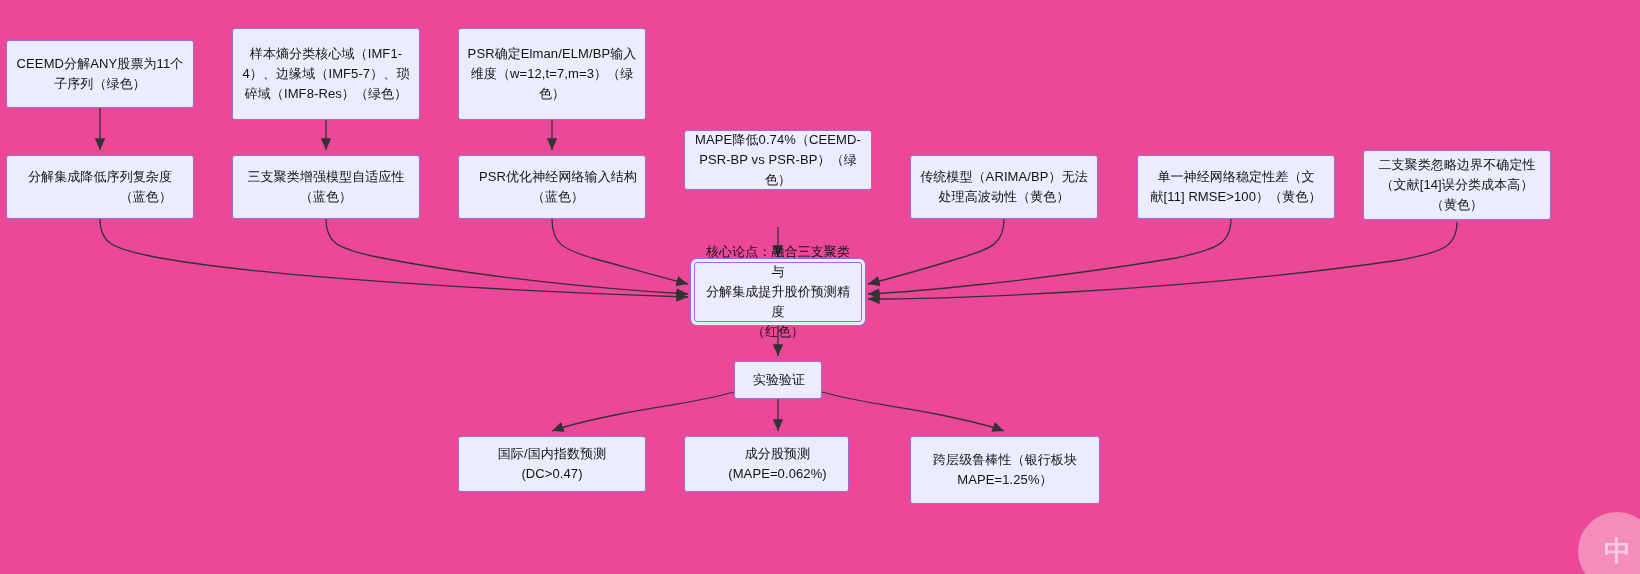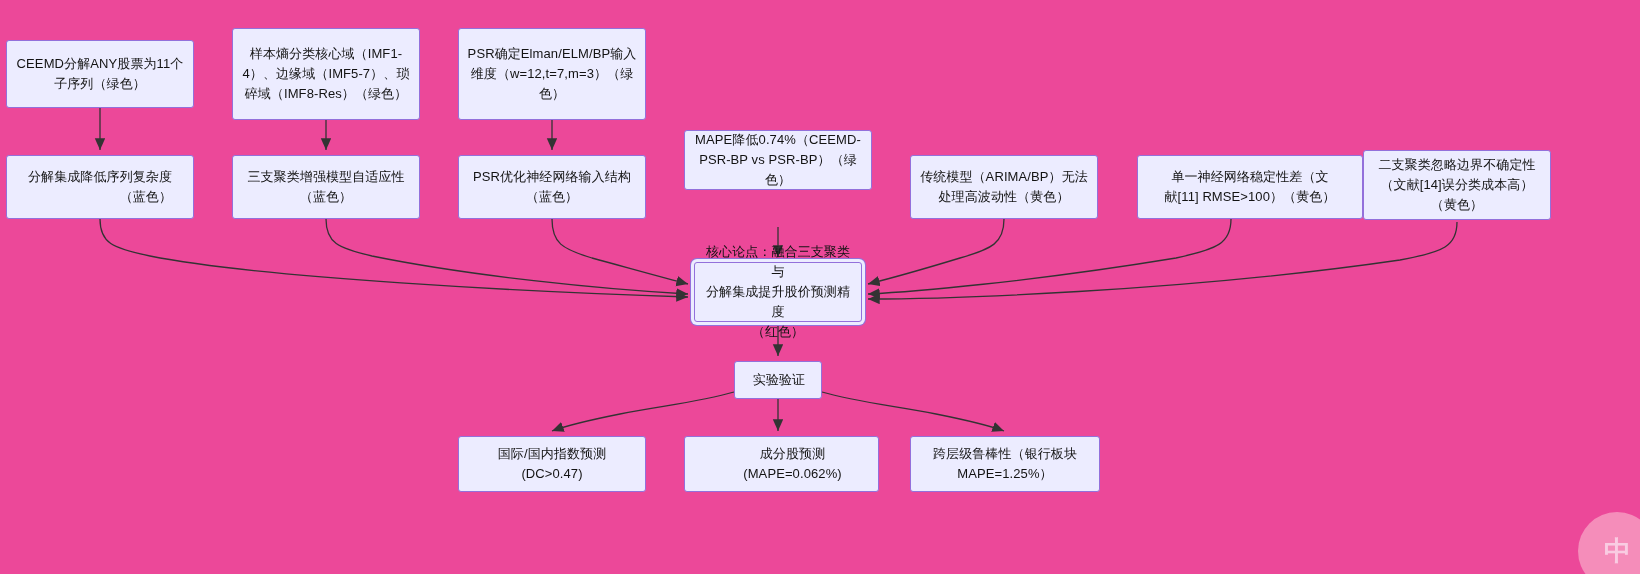--- a/index.html
+++ b/index.html
@@ -121,37 +121,37 @@
   <div class="node" style="left:6px;top:155px;width:188px;height:64px;text-align:right;">
     <span class="txt">分解集成降低序列复杂度
 （蓝色）</span>
   </div>
 
   <div class="node" style="left:232px;top:155px;width:188px;height:64px;align-items:center;">
     <span class="txt">三支聚类增强模型自适应性
 （蓝色）</span>
   </div>
 
-  <div class="node" style="left:458px;top:155px;width:188px;height:64px;">
+  <div class="node" style="left:458px;top:155px;width:188px;height:64px;justify-content:flex-end;">
     <span class="txt">PSR优化神经网络输入结构
 （蓝色）</span>
   </div>
 
   <div class="node" style="left:684px;top:130px;width:188px;height:60px;align-items:center;">
     <span class="txt">MAPE降低0.74%（CEEMD-
 PSR-BP vs PSR-BP）（绿
 色）</span>
   </div>
 
   <div class="node" style="left:910px;top:155px;width:188px;height:64px;">
     <span class="txt">传统模型（ARIMA/BP）无法
 处理高波动性（黄色）</span>
   </div>
 
-  <div class="node" style="left:1137px;top:155px;width:226px;height:64px;">
+  <div class="node" style="left:1137px;top:155px;width:198px;height:64px;">
     <span class="txt">单一神经网络稳定性差（文
 献[11] RMSE&gt;100）（黄色）</span>
   </div>
 
   <div class="node" style="left:1363px;top:150px;width:188px;height:70px;">
     <span class="txt">二支聚类忽略边界不确定性
 （文献[14]误分类成本高）
 （黄色）</span>
   </div>
 
@@ -163,26 +163,26 @@
 
   <div class="node" style="left:734px;top:361px;width:88px;height:38px;padding-left:10px;">
     <span class="txt">实验验证</span>
   </div>
 
   <div class="node" style="left:458px;top:436px;width:188px;height:56px;">
     <span class="txt">国际/国内指数预测
 (DC&gt;0.47)</span>
   </div>
 
-  <div class="node" style="left:684px;top:436px;width:195px;height:56px;padding-left:30px;">
+  <div class="node" style="left:684px;top:436px;width:165px;height:56px;padding-left:30px;">
     <span class="txt">成分股预测
 (MAPE=0.062%)</span>
   </div>
 
-  <div class="node" style="left:910px;top:436px;width:190px;height:56px;">
+  <div class="node" style="left:910px;top:436px;width:190px;height:68px;">
     <span class="txt">跨层级鲁棒性（银行板块
 MAPE=1.25%）</span>
   </div>
 
   <div class="watermark" style="left:1578px;top:512px;">
     <span>中</span>
   </div>
 
 </div>
 

